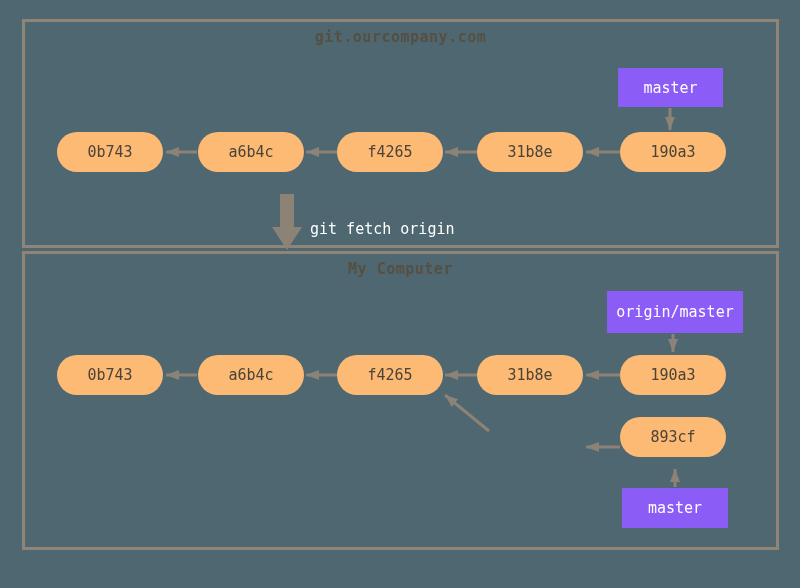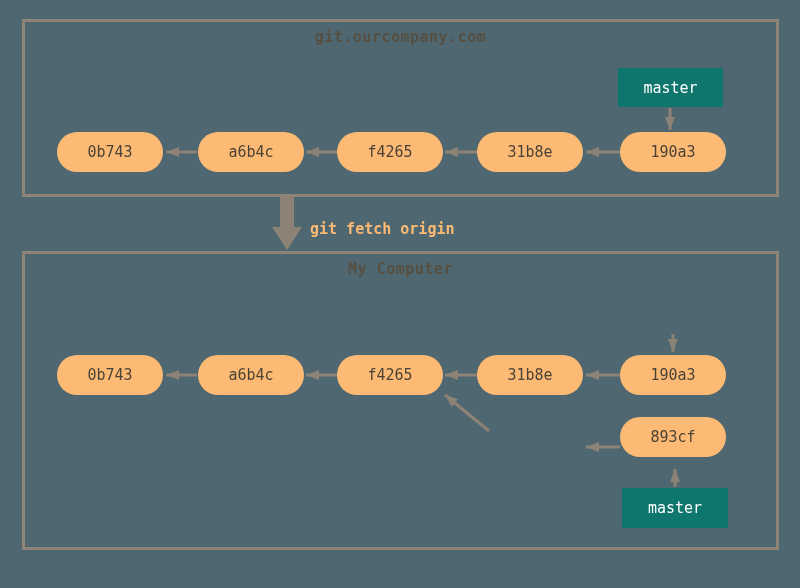--- a/index.html
+++ b/index.html
@@ -13,38 +13,38 @@
   .repo-title {
     position:absolute; left:0; top:6px; width:100%; text-align:center;
     font-size:15px; font-weight:bold; color:#564f42; letter-spacing:0.5px;
   }
   .commit {
     position:absolute; width:106px; height:40px; background:#fdba74;
     border-radius:20px; display:flex; align-items:center; justify-content:center;
     font-size:15px; color:#4b4337; box-sizing:border-box;
   }
   .branch {
-    position:absolute; background:#0f766e; color:#ffffff;
+    position:absolute; background:#8b5cf6; color:#ffffff;
     display:flex; align-items:center; justify-content:center;
     font-size:15px; box-sizing:border-box;
   }
   .cmd-label {
     position:absolute; left:310px; top:220px;
-    font-size:15px; font-weight:bold; color:#fdba74;
+    font-size:15px; font-weight:normal; color:#ffffff;
   }
   svg.arrows { position:absolute; left:0; top:0; width:800px; height:588px; pointer-events:none; }
   svg.arrows line, svg.arrows path.shaft { stroke:#8c8376; stroke-width:3; fill:none; }
   svg.arrows polygon { fill:#8c8376; }
 </style>
 </head>
 <body>
 
 <div class="canvas">
 
-  <div class="repo-box" style="left:22px; top:19px; width:757px; height:178px;">
+  <div class="repo-box" style="left:22px; top:19px; width:757px; height:229px;">
     <div class="repo-title">git.ourcompany.com</div>
   </div>
 
   <div class="repo-box" style="left:22px; top:251px; width:757px; height:299px;">
     <div class="repo-title">My Computer</div>
   </div>
 
   <svg class="arrows">
     <defs>
       <marker id="ah" markerWidth="14" markerHeight="12" refX="13" refY="5" orient="auto" markerUnits="userSpaceOnUse">
@@ -86,16 +86,17 @@
   <div class="cmd-label">git fetch origin</div>
 
   <div class="commit" style="left:57px;  top:355px;">0b743</div>
   <div class="commit" style="left:198px; top:355px;">a6b4c</div>
   <div class="commit" style="left:337px; top:355px;">f4265</div>
   <div class="commit" style="left:477px; top:355px;">31b8e</div>
   <div class="commit" style="left:620px; top:355px;">190a3</div>
 
   <div class="commit" style="left:620px; top:417px;">893cf</div>
 
+  <div class="branch" style="left:607px; top:291px; width:136px; height:42px;">origin/master</div>
 
   <div class="branch" style="left:622px; top:488px; width:106px; height:40px;">master</div>
 
 </div>
 
 </body></html>

